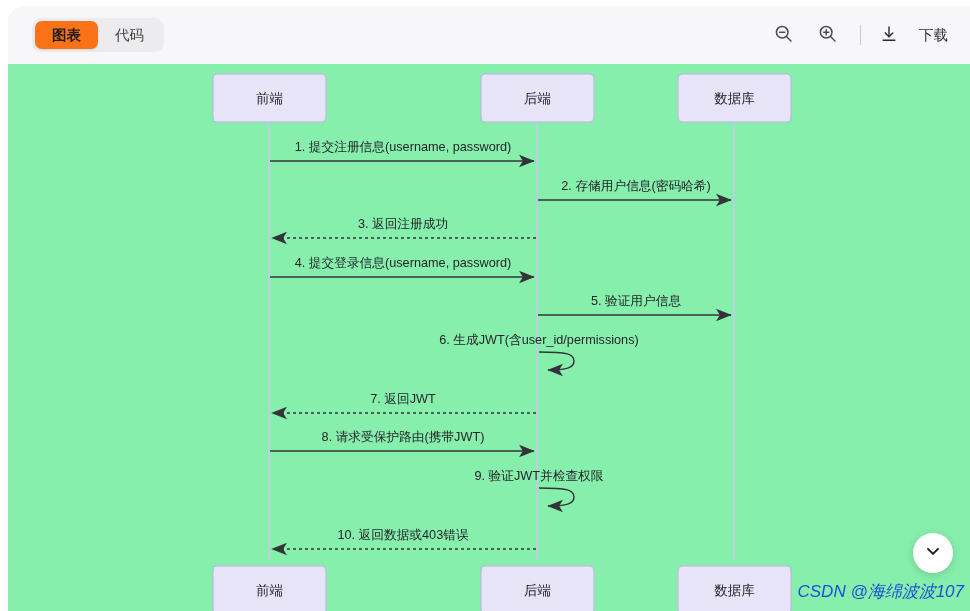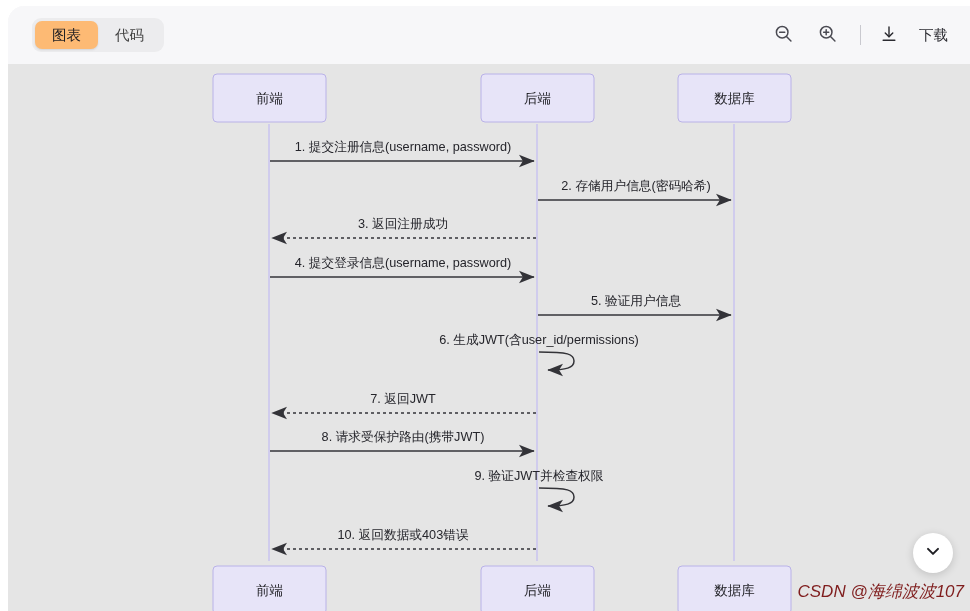--- a/index.html
+++ b/index.html
@@ -49,23 +49,23 @@
     font-size: 14.5px;
     color: #404040;
     padding: 0 17px;
     height: 28px;
     line-height: 28px;
     border-radius: 7px;
     cursor: pointer;
     white-space: nowrap;
   }
   .tab.active {
-    background: #fdba74;
+    background: #f97316;
     color: #1e1e22;
-    font-weight: normal;
+    font-weight: bold;
     box-shadow: 0 1px 2px rgba(0,0,0,0.10);
   }
   .tools {
     display: flex;
     align-items: center;
     gap: 14px;
   }
   .tool-btn {
     width: 30px; height: 30px;
     display: flex; align-items: center; justify-content: center;
@@ -82,21 +82,21 @@
     gap: 20px;
     cursor: pointer;
     color: #2b2b31;
     font-size: 14.5px;
   }
   
   .diagram-area {
     position: absolute;
     left: 0; top: 58px;
     width: 962px; height: 547px;
-    background: #e5e5e5;
+    background: #86efac;
   }
   svg.seq { display: block; }
   .pbox {
     fill: #e7e4f8;
     stroke: #b9b2e8;
     stroke-width: 1;
   }
   .ptext {
     fill: #1f1f24;
     font-family: "Liberation Sans", "DejaVu Sans", sans-serif;
@@ -119,21 +119,21 @@
     fill: #25252b;
     font-family: "Liberation Sans", "DejaVu Sans", sans-serif;
     font-size: 12.7px;
     text-anchor: middle;
   }
   
   .watermark {
     position: absolute;
     right: 6px; bottom: 8px;
     font-size: 17px;
-    color: #7f1d1d;
+    color: #1d4ed8;
     font-style: italic;
     white-space: nowrap;
     pointer-events: none;
   }
   .scrollbtn {
     position: absolute;
     right: 17px; bottom: 38px;
     width: 40px; height: 40px;
     border-radius: 50%;
     background: #ffffff;

